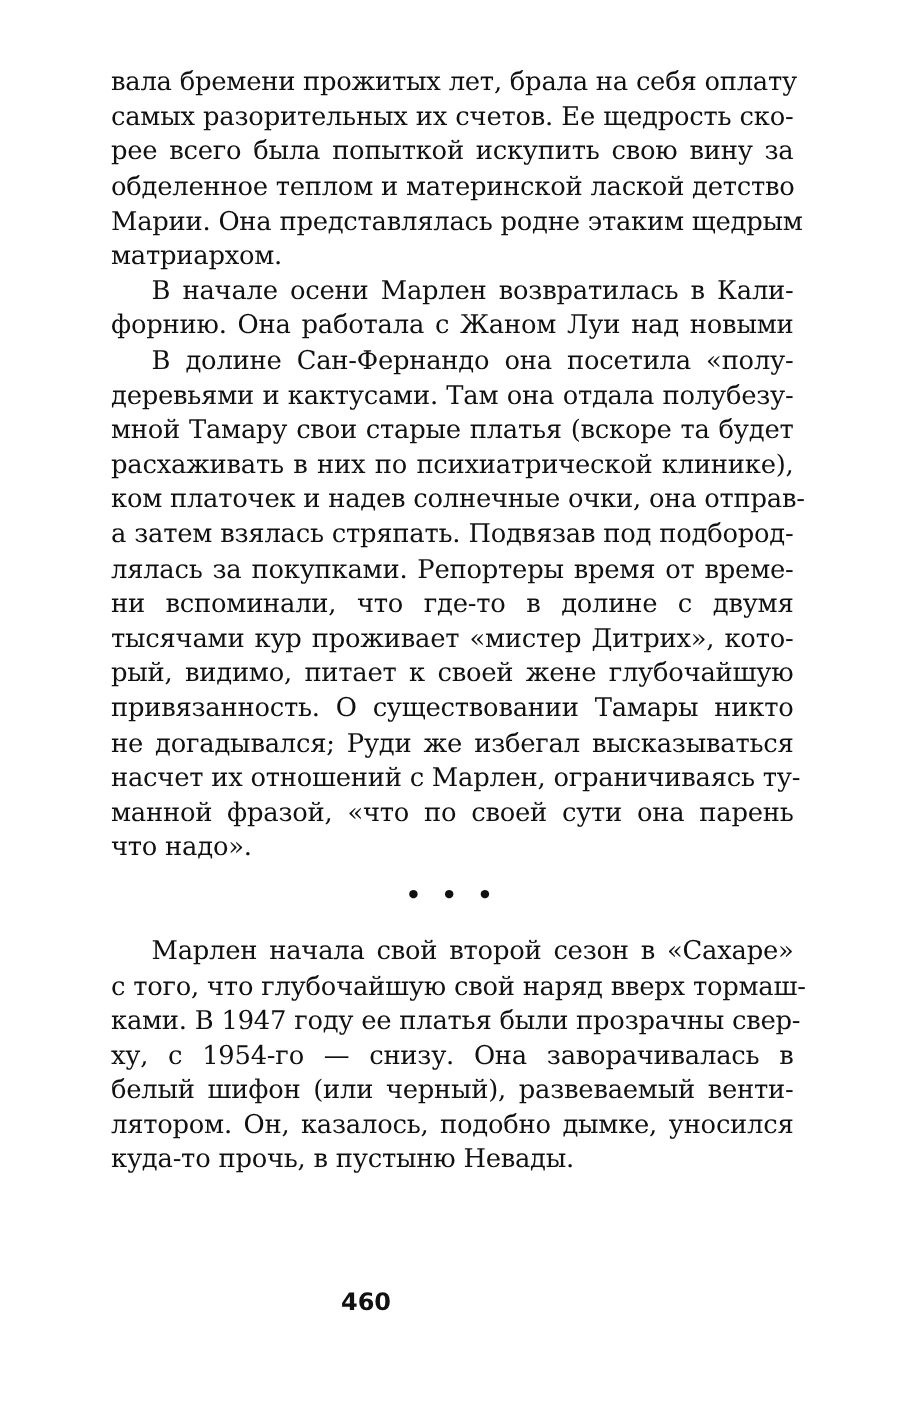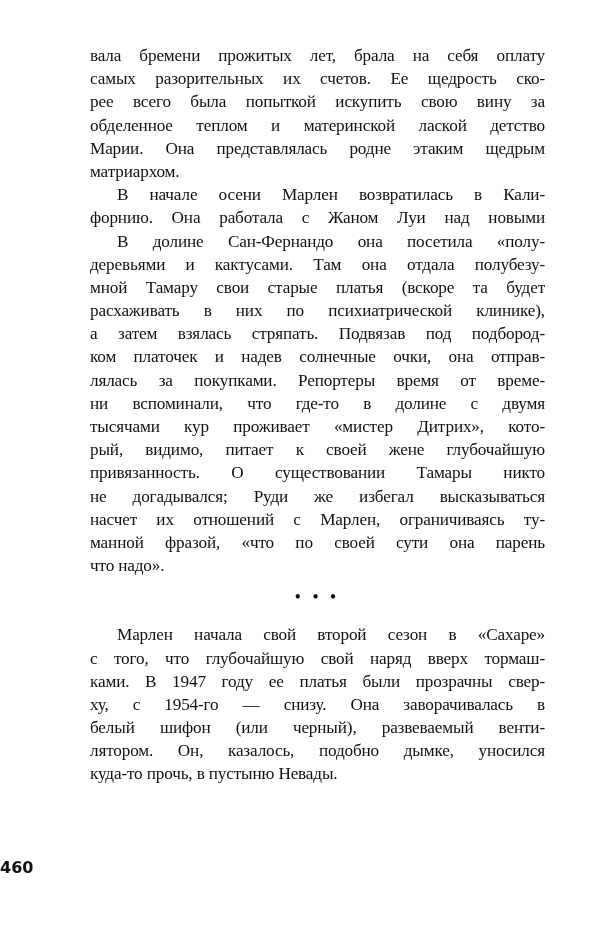--- a/index.html
+++ b/index.html
@@ -10,24 +10,23 @@
     body {
       width: 600px;
       height: 936px;
       position: relative;
       overflow: hidden;
       font-family: "DejaVu Serif", "Liberation Serif", serif;
       color: #111111;
     }
     .page {
       position: absolute;
-      left: 90px;
+      left: 74px;
       top: 44px;
       width: 455px;
-      font-family: Liberation Serif, serif;
     }
     .line {
       display: block;
       height: 23.2px;
       line-height: 23.2px;
       font-size: 17.2px;
       white-space: nowrap;
       text-align: justify;
       text-align-last: justify;
       letter-spacing: -0.15px;
@@ -45,21 +44,21 @@
       text-align: center;
       font-size: 16px;
       font-weight: bold;
       letter-spacing: 4px;
     }
     .page-number {
       position: absolute;
       left: 0;
       width: 488px;
       top: 858px;
-      text-align: left;
+      text-align: center;
       font-family: "DejaVu Sans", "Liberation Sans", sans-serif;
       font-weight: bold;
       font-size: 16px;
       color: #111111;
     }
   </style>
 </head>
 <body>
 
 <div class="page">
@@ -76,22 +75,22 @@
   <div>
     <span class="line indent">В начале осени Марлен возвратилась в Кали-</span>
     <span class="line">форнию. Она работала с Жаном Луи над новыми</span>
   </div>
 
   <div>
     <span class="line indent">В долине Сан-Фернандо она посетила «полу-</span>
     <span class="line">деревьями и кактусами. Там она отдала полубезу-</span>
     <span class="line">мной Тамару свои старые платья (вскоре та будет</span>
     <span class="line">расхаживать в них по психиатрической клинике),</span>
+    <span class="line">ком платочек и надев солнечные очки, она отправ-</span>
     <span class="line">а затем взялась стряпать. Подвязав под подбород-</span>
-    <span class="line">ком платочек и надев солнечные очки, она отправ-</span>
     <span class="line">лялась за покупками. Репортеры время от време-</span>
     <span class="line">ни вспоминали, что где-то в долине с двумя</span>
     <span class="line">тысячами кур проживает «мистер Дитрих», кото-</span>
     <span class="line">рый, видимо, питает к своей жене глубочайшую</span>
     <span class="line">привязанность. О существовании Тамары никто</span>
     <span class="line">не догадывался; Руди же избегал высказываться</span>
     <span class="line">насчет их отношений с Марлен, ограничиваясь ту-</span>
     <span class="line">манной фразой, «что по своей сути она парень</span>
     <span class="line last">что надо».</span>
   </div>

